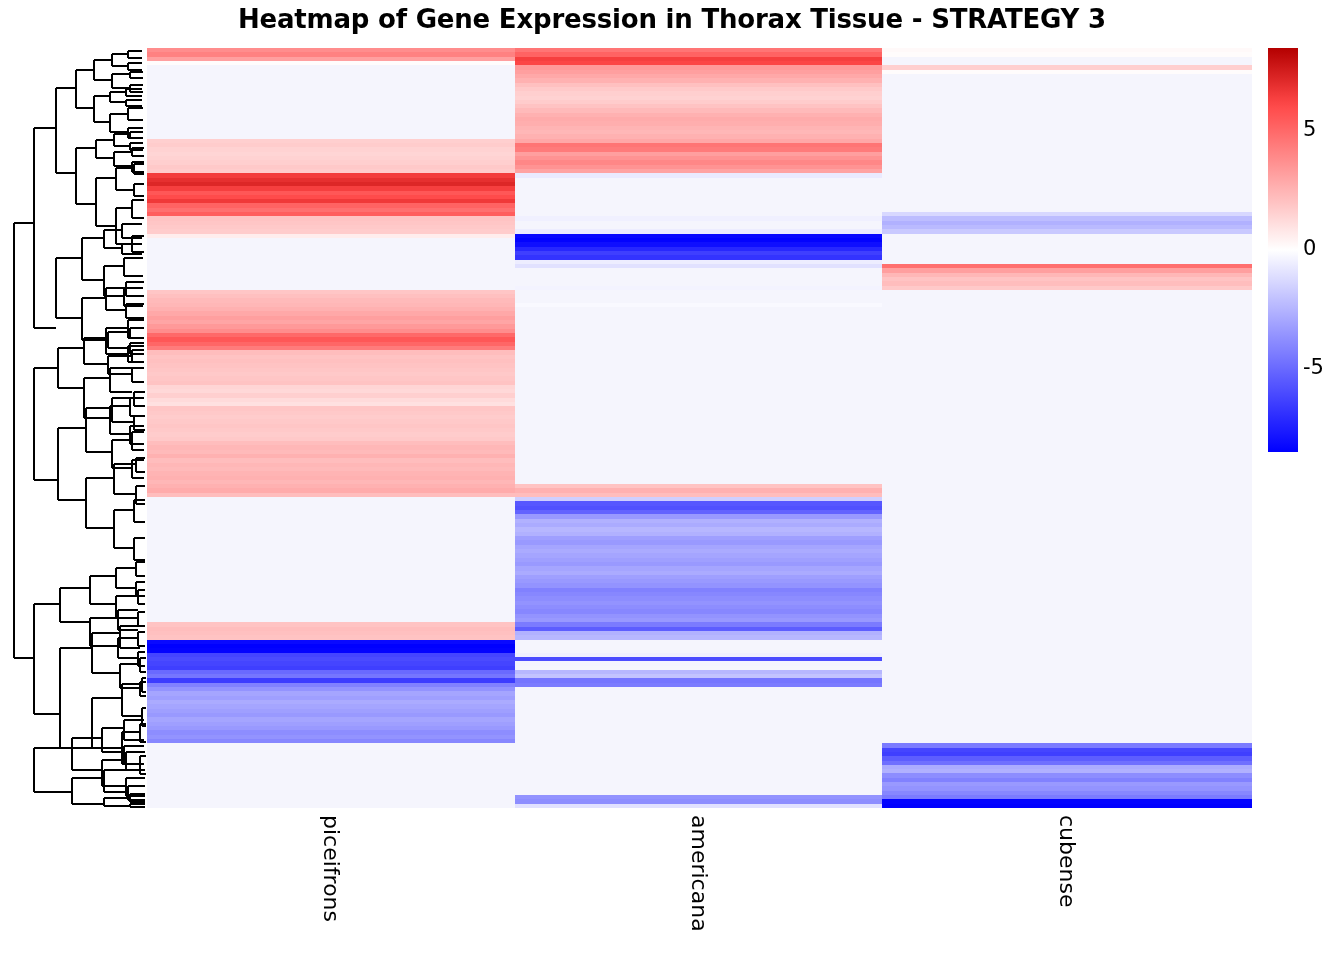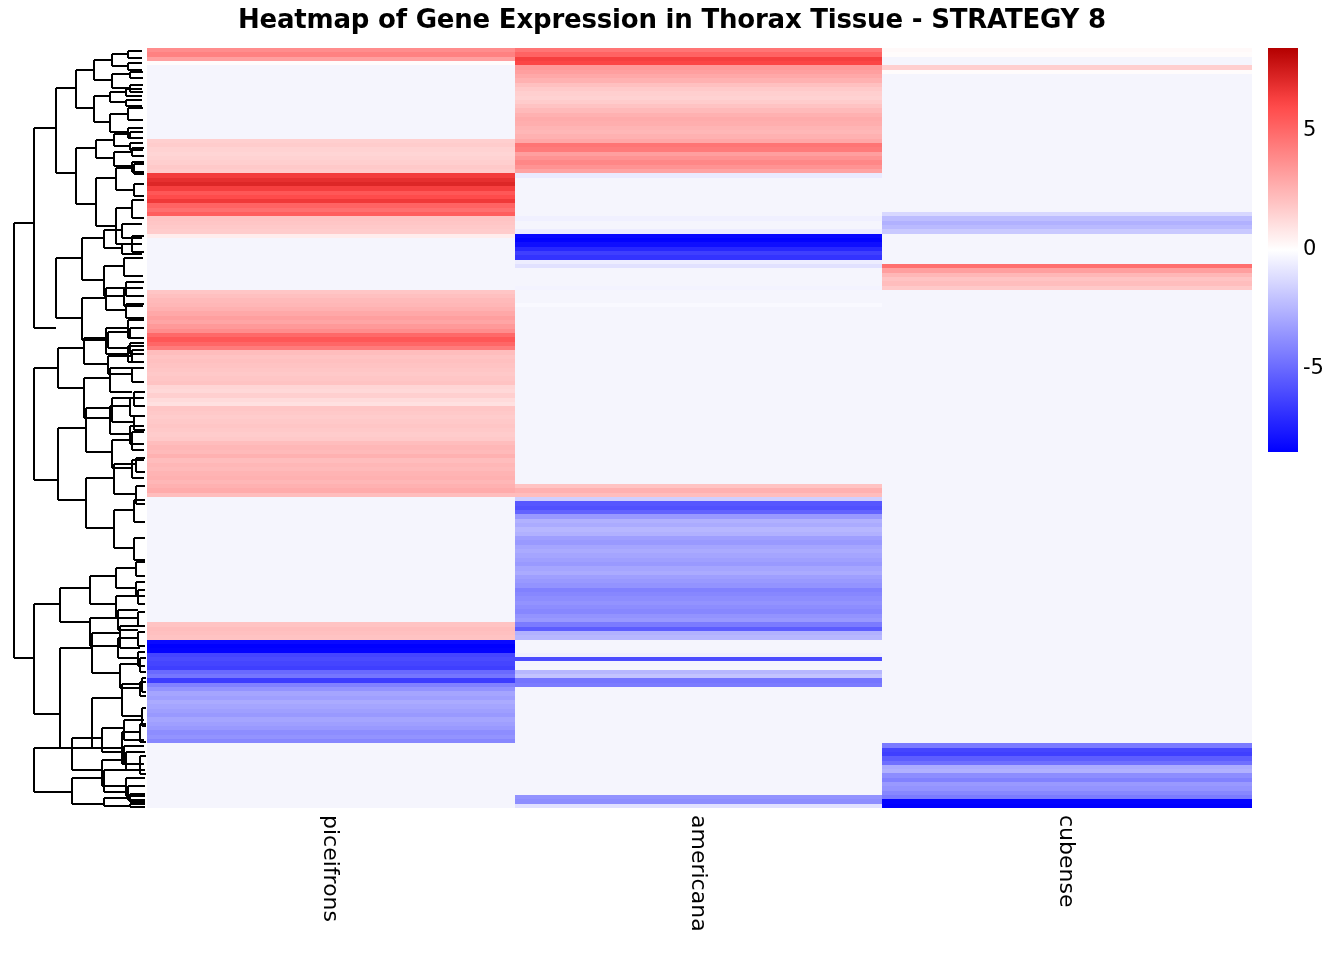--- a/index.html
+++ b/index.html
@@ -108,21 +108,21 @@
     color: #000000;
     white-space: nowrap;
     font-family: "DejaVu Sans", "Liberation Sans", sans-serif;
   }
 </style>
 </head>
 <body>
 
 <div id="figure">
 
-  <div id="chart-title">Heatmap of Gene Expression in Thorax Tissue - STRATEGY 8</div>
+  <div id="chart-title">Heatmap of Gene Expression in Thorax Tissue - STRATEGY 3</div>
 
   <div id="dendrogram">
     <svg width="135" height="760" viewBox="0 0 135 760">
       <g fill="none" stroke="#000000" stroke-width="1.6" shape-rendering="crispEdges">
 
         <path d="M2,330 L2,330"></path>
         <path d="M2,175 L2,610 M2,175 L22,175 M2,610 L22,610"></path>
 
         <path d="M22,80 L22,280 M22,80 L44,80 M22,280 L44,280 M22,175 L22,175"></path>
         <path d="M44,40 L44,125 M44,40 L64,40 M44,125 L64,125"></path>

